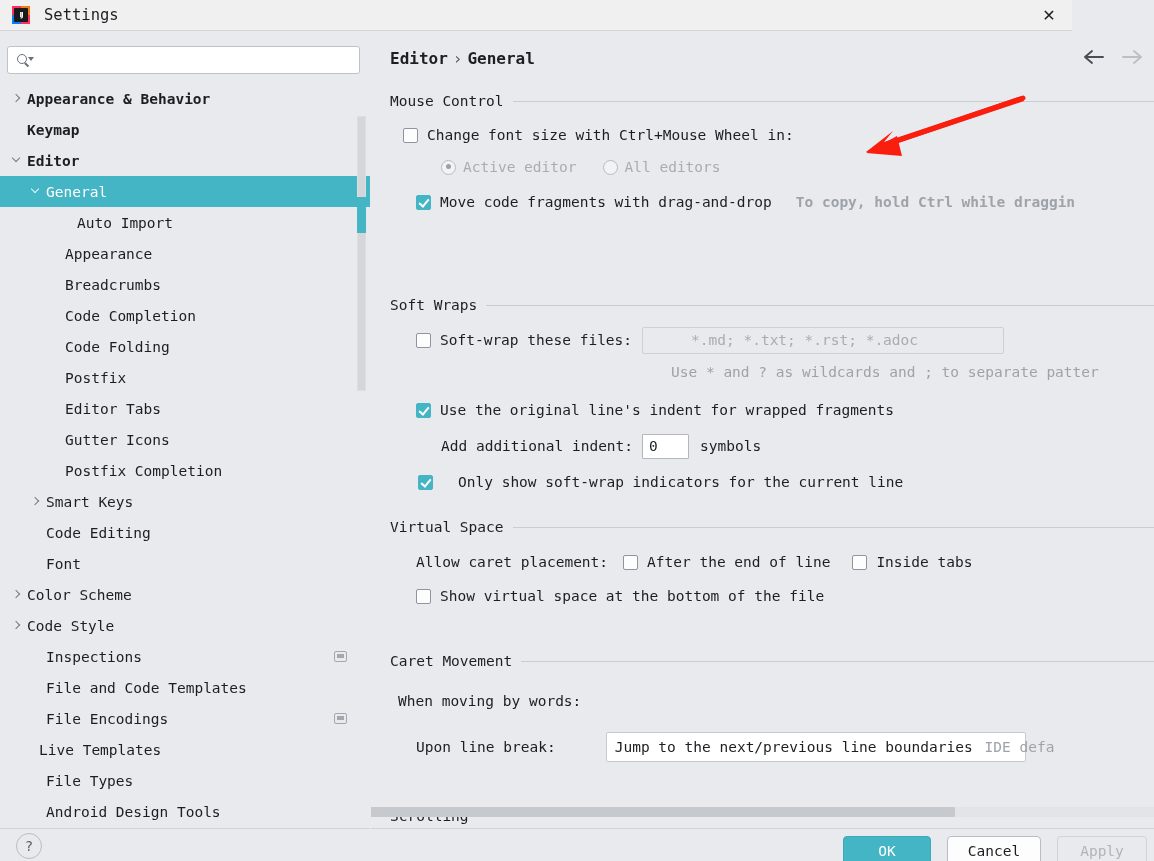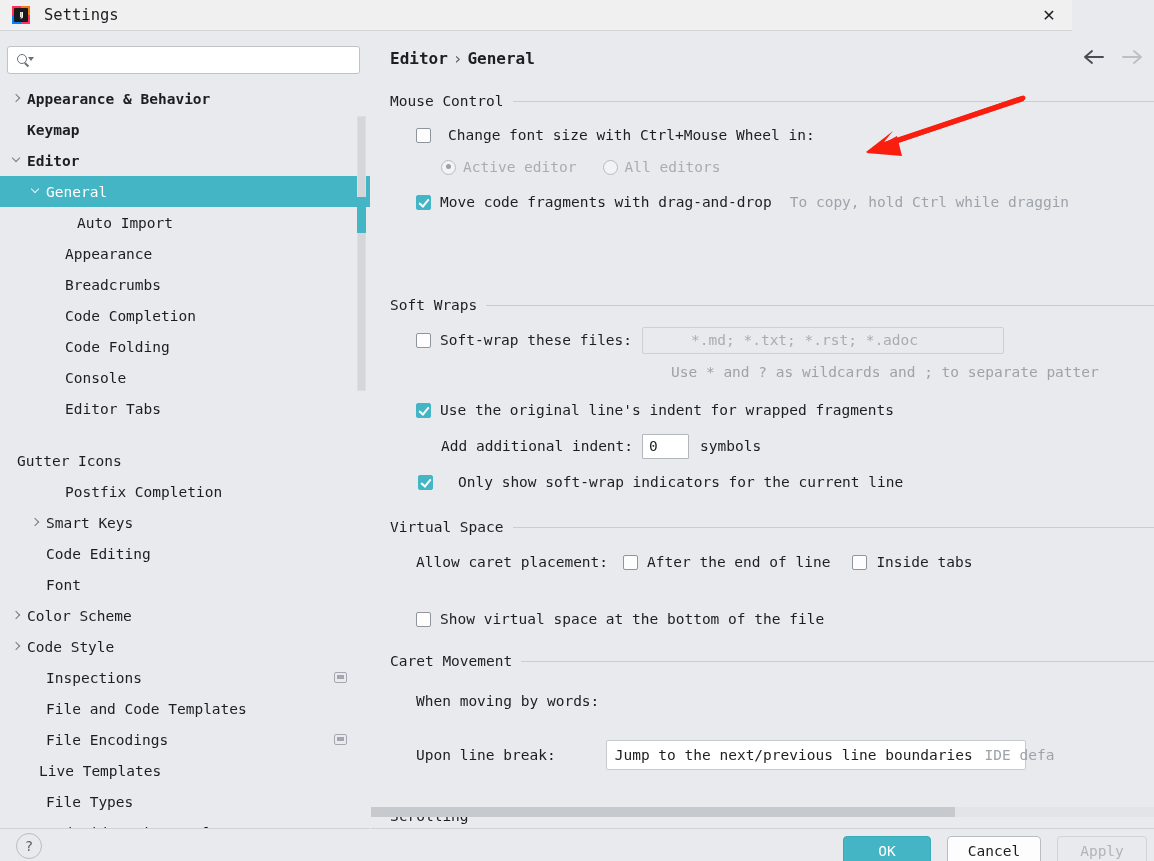--- a/index.html
+++ b/index.html
@@ -224,27 +224,27 @@
         <div class="tnode" style="padding-left: 48px;">
           <span class="arrow none"></span>
           <span class="tlabel">Code Completion</span>
         </div>
         <div class="tnode" style="padding-left: 48px;">
           <span class="arrow none"></span>
           <span class="tlabel">Code Folding</span>
         </div>
         <div class="tnode" style="padding-left: 48px;">
           <span class="arrow none"></span>
-          <span class="tlabel">Console</span>
+          <span class="tlabel">Postfix</span>
         </div>
         <div class="tnode" style="padding-left: 48px;">
           <span class="arrow none"></span>
           <span class="tlabel">Editor Tabs</span>
         </div>
-        <div class="tnode" style=" margin-top: 21px;">
+        <div class="tnode" style="padding-left: 48px;">
           <span class="arrow none"></span>
           <span class="tlabel">Gutter Icons</span>
         </div>
         <div class="tnode" style="padding-left: 48px;">
           <span class="arrow none"></span>
           <span class="tlabel">Postfix Completion</span>
         </div>
         <div class="tnode" style="padding-left: 29px;">
           <span class="arrow">
             <span class="chev right"></span>
@@ -323,36 +323,36 @@
         </svg>
       </span>
     </div>
 
     <div class="group" style="top:61px;">
       <div class="group-title">
         <span class="gt">Mouse Control</span>
         <span class="line"></span>
       </div>
 
-      <div class="row" style="margin-left:26px; margin-top:12px;gap:8px;">
+      <div class="row" style="margin-left:13px; margin-top:12px;">
         <span class="cb"></span>
         <span class="lbl">Change font size with Ctrl+Mouse Wheel in:</span>
       </div>
 
       <div class="row" style="margin-left:51px; margin-top:6px;">
         <span class="rb on"></span>
         <span class="lbl dim">Active editor</span>
         <span class="rb" style="margin-left:26px;"></span>
         <span class="lbl dim">All editors</span>
       </div>
 
       <div class="row" style="margin-left:26px; margin-top:9px;">
         <span class="cb checked"></span>
         <span class="lbl">Move code fragments with drag-and-drop</span>
-        <span class="hint" style="margin-left:18px;">To copy, hold Ctrl while draggin</span>
+        <span class="hint" style="margin-left:24px;font-weight:bold;">To copy, hold Ctrl while draggin</span>
       </div>
     </div>
 
     <div class="group" style="top:265px;">
       <div class="group-title">
         <span class="gt">Soft Wraps</span>
         <span class="line"></span>
       </div>
 
       <div class="row" style="margin-left:26px; margin-top:13px;">
@@ -389,37 +389,37 @@
       </div>
 
       <div class="row" style="margin-left:26px; margin-top:13px;">
         <span class="lbl">Allow caret placement:</span>
         <span class="cb" style="margin-left:15px;"></span>
         <span class="lbl">After the end of line</span>
         <span class="cb" style="margin-left:22px;"></span>
         <span class="lbl">Inside tabs</span>
       </div>
 
-      <div class="row" style="margin-left:26px; margin-top:26px;align-items:flex-end;">
+      <div class="row" style="margin-left:26px; margin-top:8px;">
         <span class="cb"></span>
         <span class="lbl">Show virtual space at the bottom of the file</span>
       </div>
     </div>
 
     <div class="group" style="top:621px;">
       <div class="group-title">
         <span class="gt">Caret Movement</span>
         <span class="line"></span>
       </div>
 
-      <div class="row" style="margin-left:26px; margin-top:15px; height:32px;">
+      <div class="row" style="margin-left:8px; margin-top:15px; height:32px;">
         <span class="lbl">When moving by words:</span>
       </div>
 
-      <div class="row" style="margin-left:26px; margin-top:22px; height:32px;text-align:center;">
+      <div class="row" style="margin-left:26px; margin-top:14px; height:32px;text-align:center;">
         <span class="lbl">Upon line break:</span>
         <span class="combo" style="margin-left:50px; width:420px;">
           <span class="val">Jump to the next/previous line boundaries</span>
           <span class="sub">IDE defa</span>
         </span>
       </div>
     </div>
 
     <div class="group" style="top:776px;">
       <div class="group-title">

